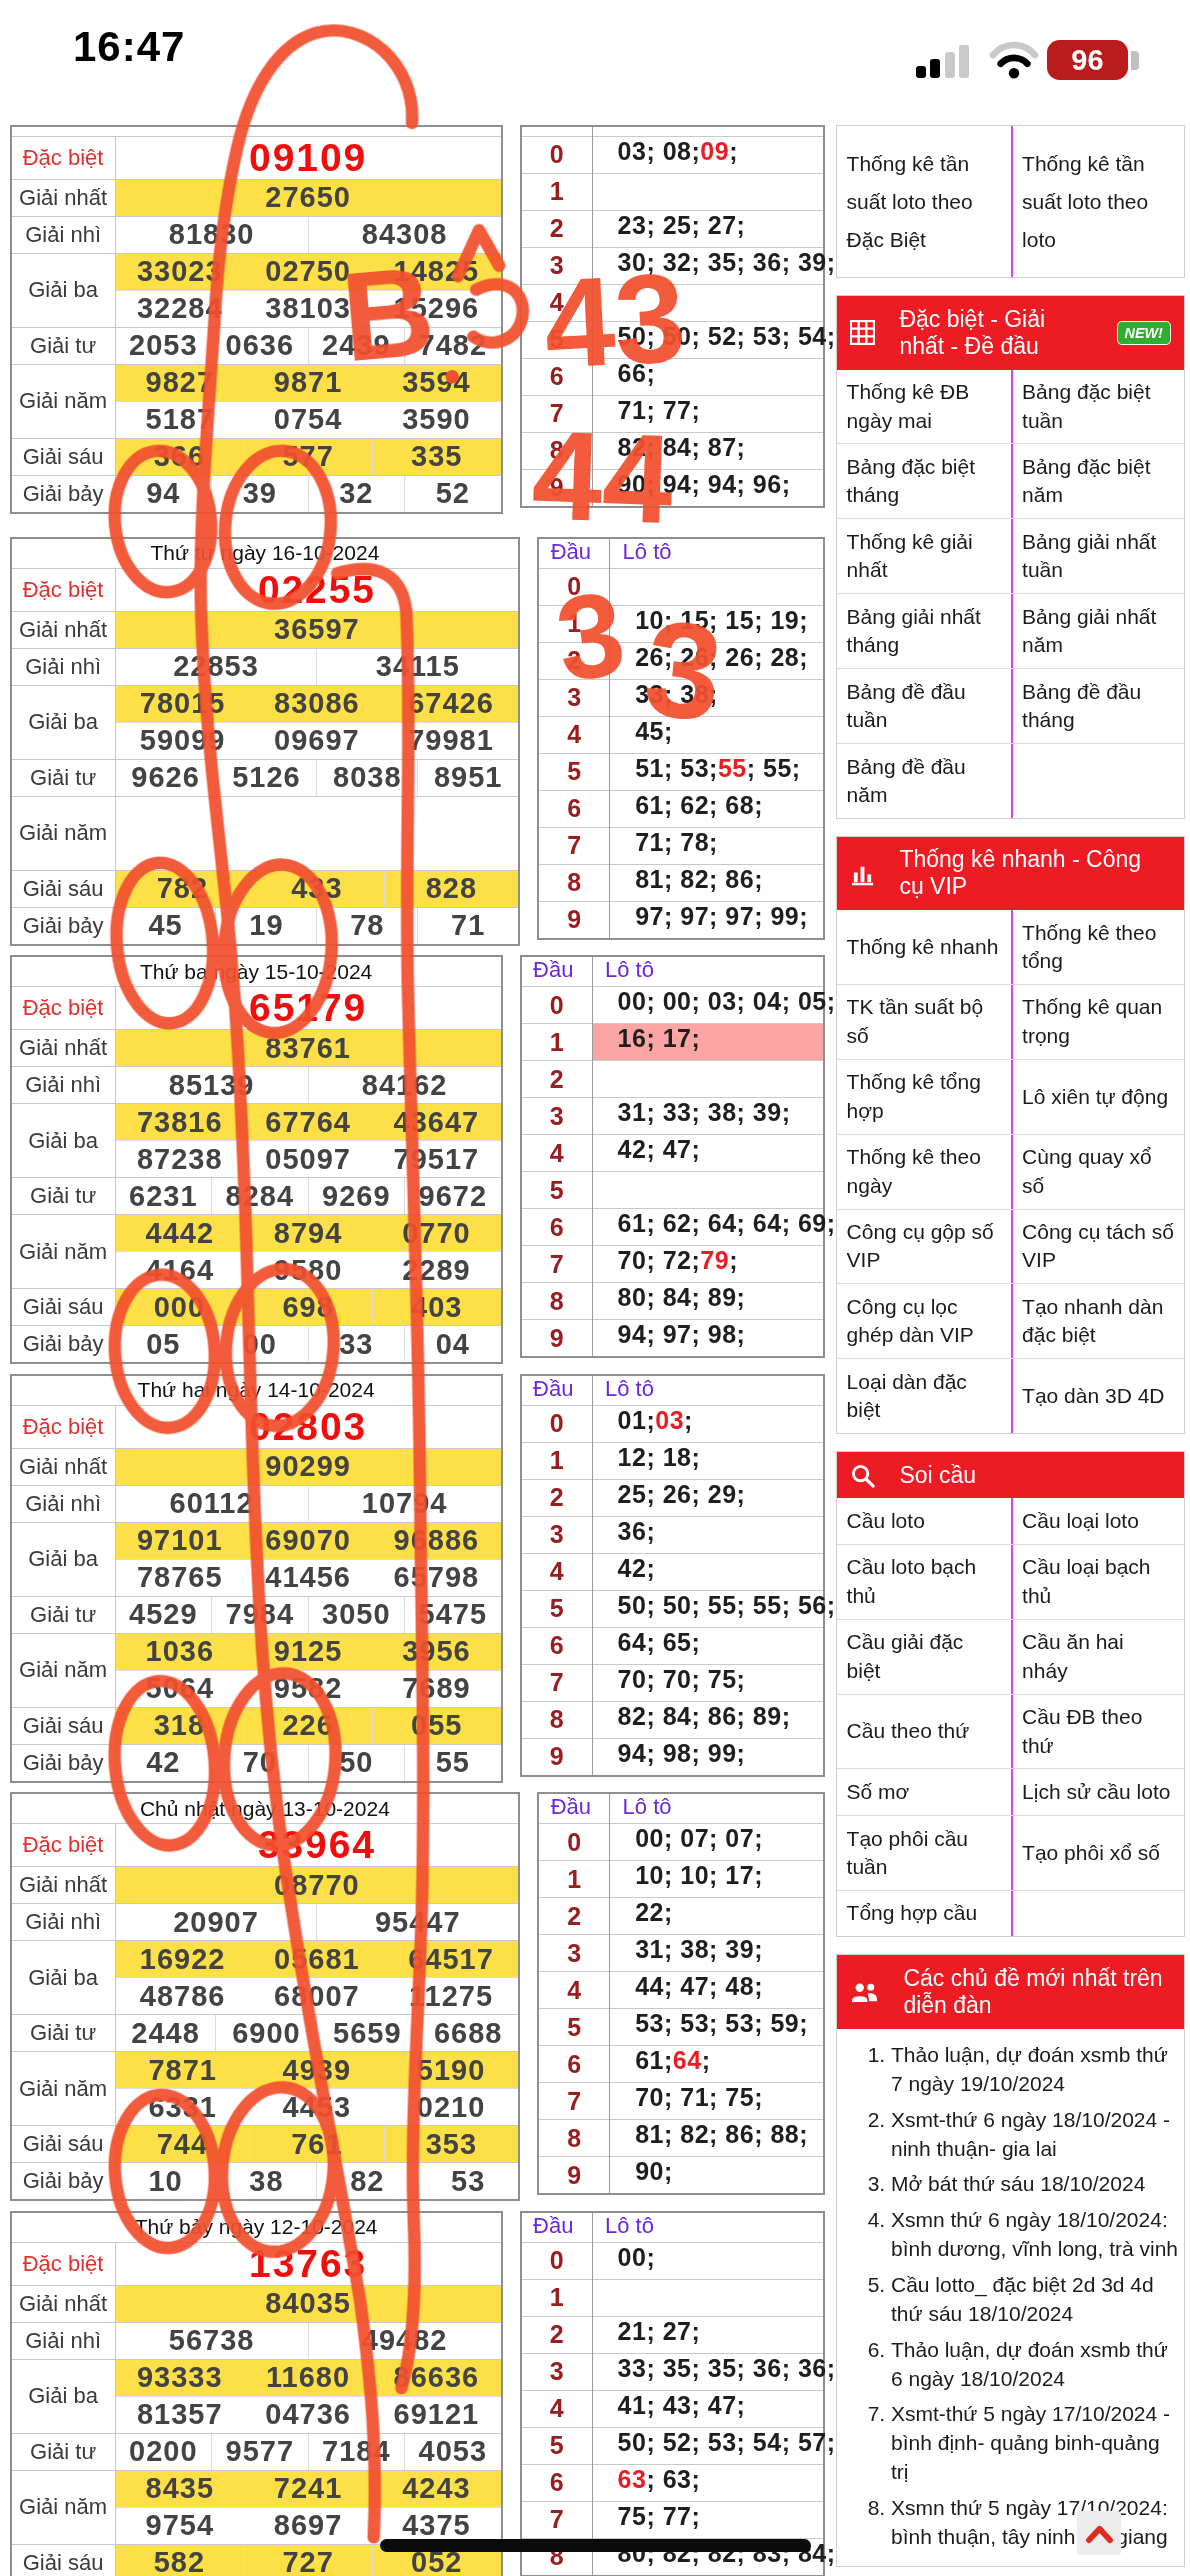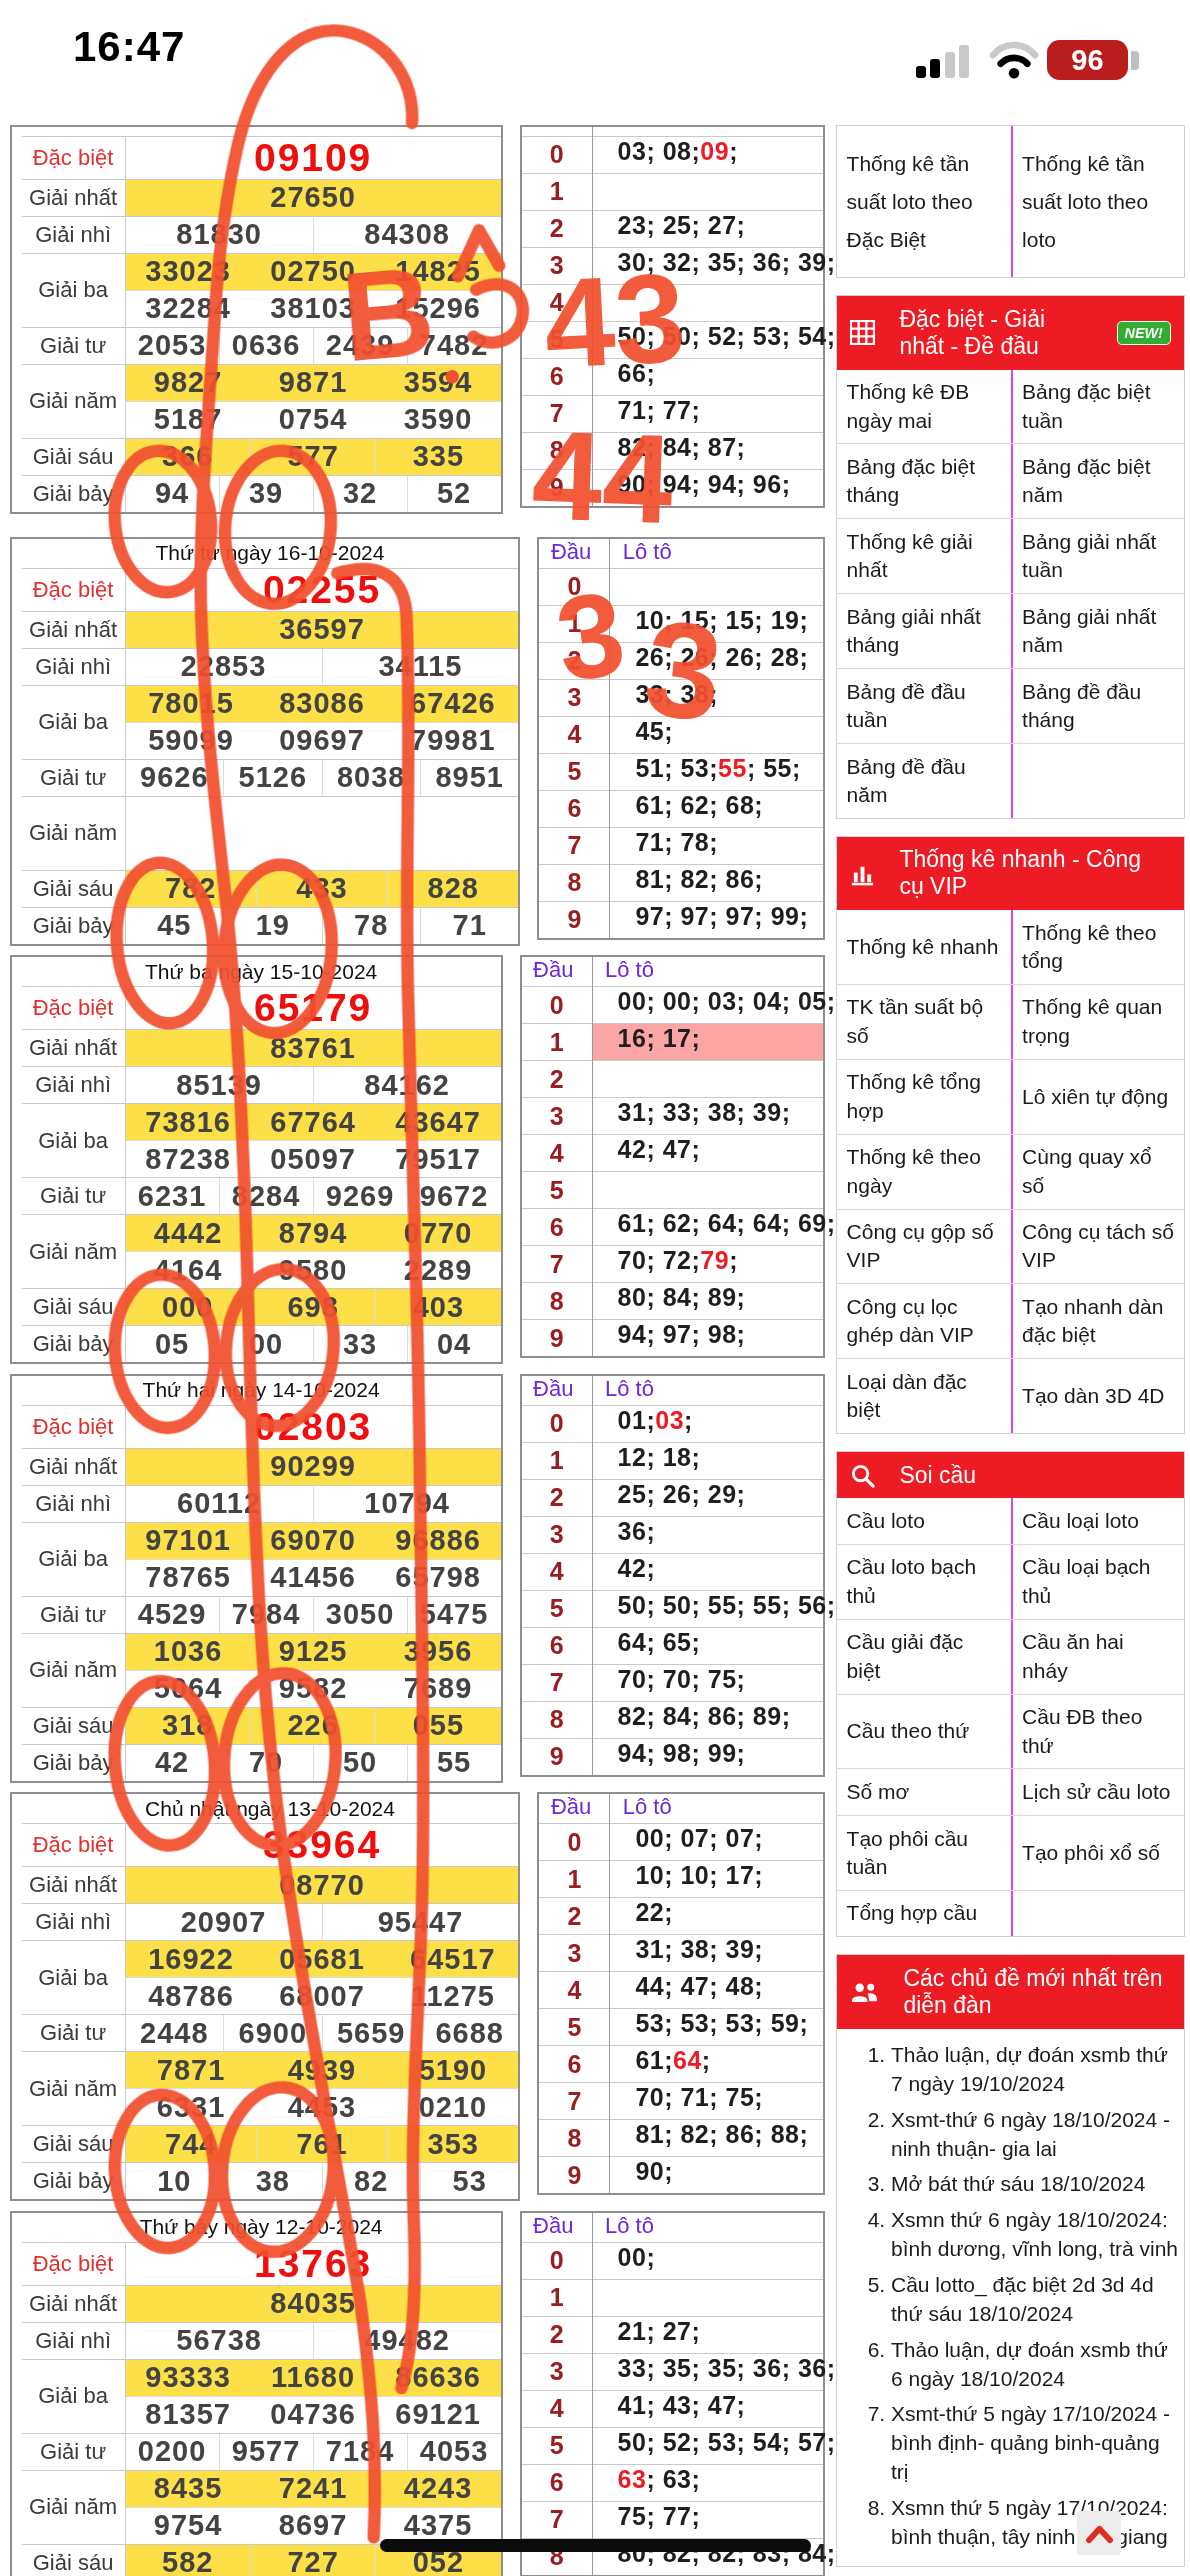--- a/index.html
+++ b/index.html
@@ -16,21 +16,21 @@
   .sig .b3{left:29px;height:26px;background:#c9c9c9}.sig .b4{left:43px;height:33px;background:#c9c9c9}
   .wifi{position:absolute;left:987px;top:38px;}
   .batt{position:absolute;left:1047px;top:40px;width:81px;height:40px;background:#b91c1c;border-radius:12.5px;
         display:flex;align-items:center;justify-content:center;color:#fff;font-size:29px;font-weight:bold;}
   .batt-nub{position:absolute;left:1131px;top:51px;width:7.7px;height:19px;background:#bfbfbf;border-radius:0 3.8px 3.8px 0;}
   
   .main{position:absolute;left:9.6px;top:125px;width:815px;}
   .day-row{display:flex;gap:17px;align-items:flex-start;margin-bottom:9.6px;}
   .day-row:first-child{margin-bottom:23px;}
   
-  .ltable{width:542px;border:2.9px solid #8e8e8e;background:#fff;box-sizing:border-box;padding-left:10px;}
+  .ltable{width:542px;border:2.9px solid #8e8e8e;background:#fff;box-sizing:border-box;}
   .lrow{display:flex;}
   .lrow + .lrow{border-top:1px solid #c9c9c9;}
   .lrow.day{height:29px;align-items:center;justify-content:center;font-size:21px;color:#111;}
   .day-row:first-child .lrow.day{height:8.6px;overflow:hidden;}
   .day-row:first-child .lrow.day span{display:none;}
   .r-db{height:42px;}
   .rs{height:36px;}
   .rd{height:73px;}
   .lab{width:104px;display:flex;align-items:center;justify-content:center;font-size:22px;color:#3a3a3a;
        border-right:1px solid #c9c9c9;background:#fff;flex:none;box-sizing:border-box;}

